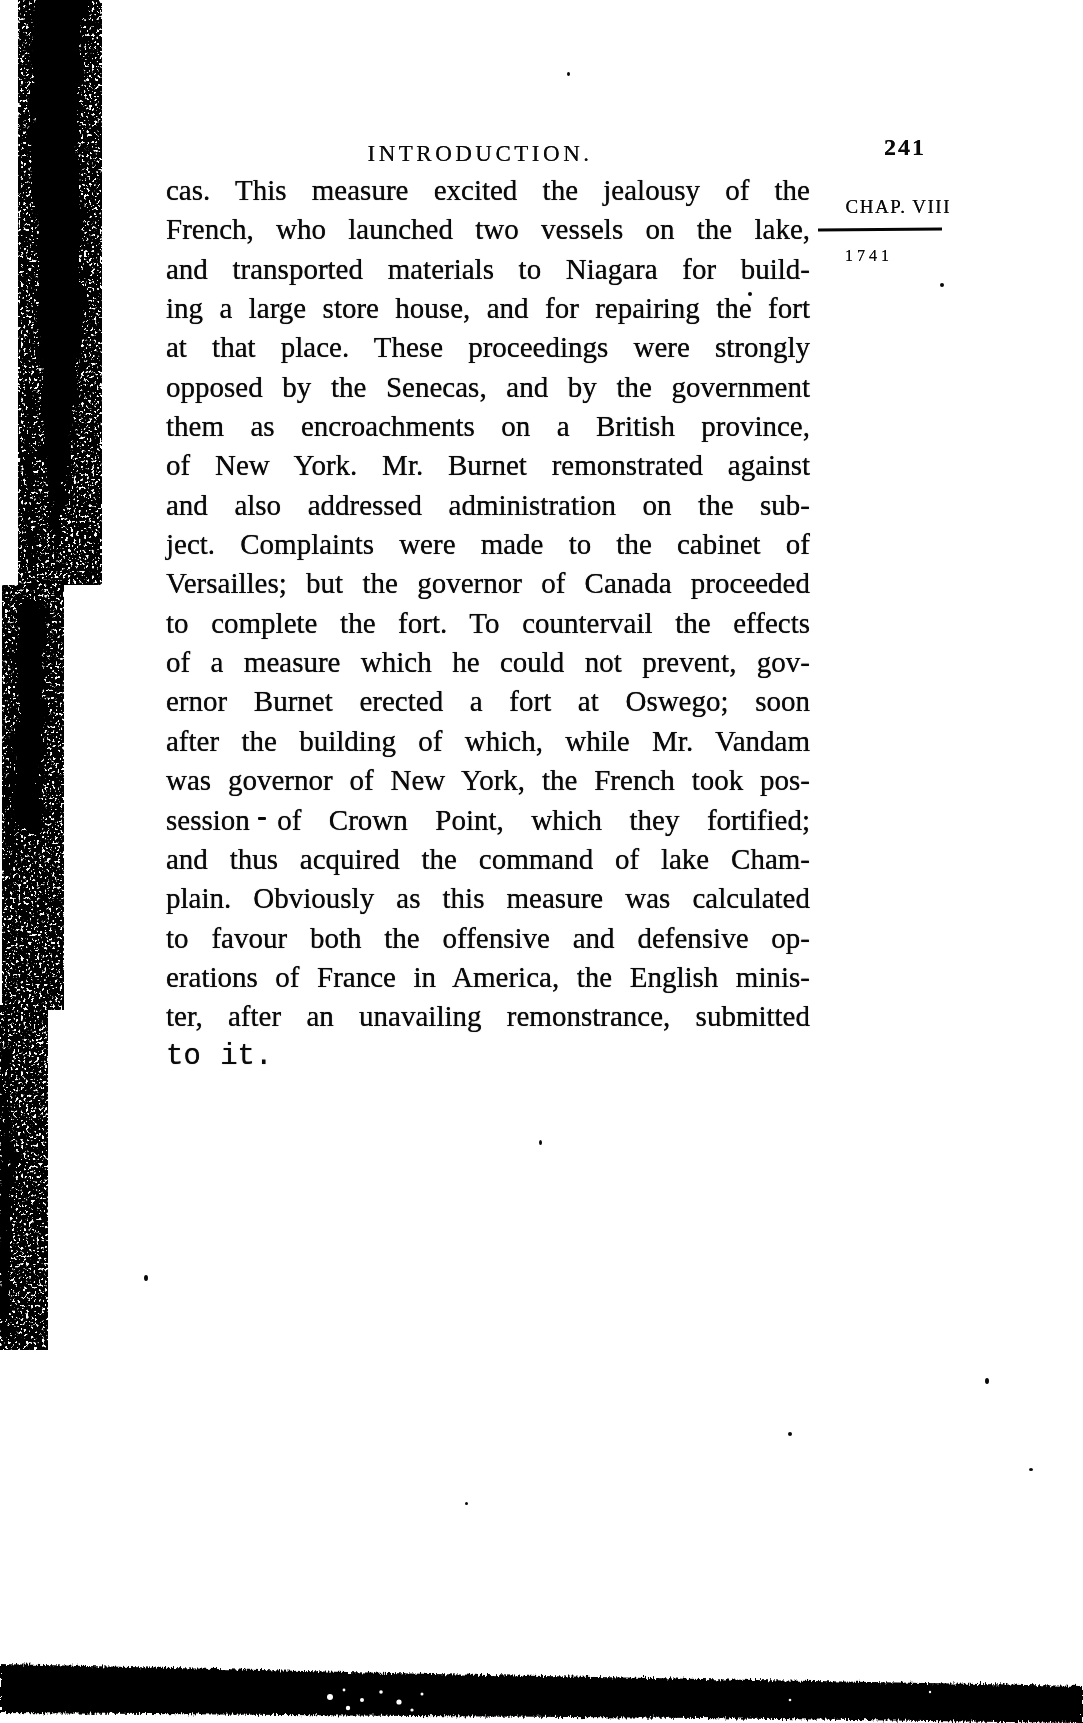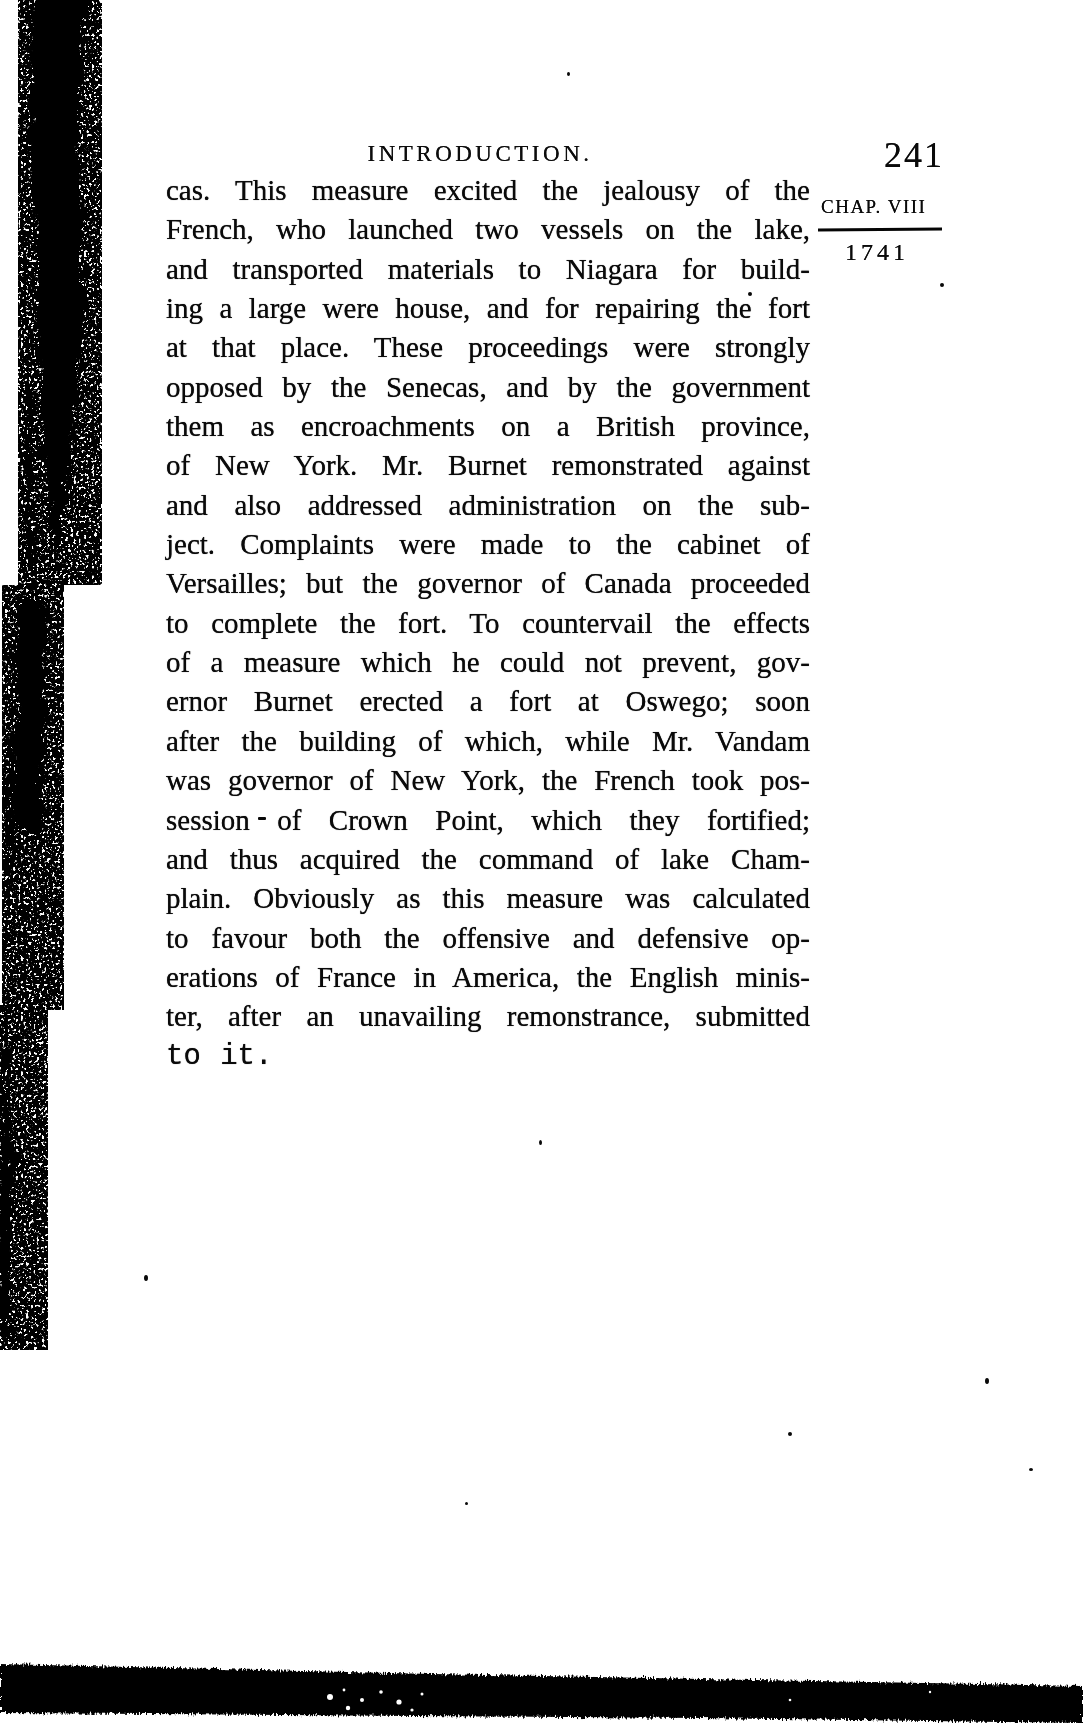--- a/index.html
+++ b/index.html
@@ -19,43 +19,45 @@
     left: 150px; top: 141px; width: 660px;
     text-align: center;
     font-size: 23px;
     letter-spacing: 3.5px;
     color: #0c0c0c;
     text-shadow: 0 0 0.6px rgba(0,0,0,0.85);
   }
   .page-number {
     position: absolute;
     left: 884px; top: 134px;
-    font-size: 36px;
+    font-size: 24px;
     letter-spacing: 2px;
     text-shadow: 0 0 0.6px rgba(0,0,0,0.85);
+    font-weight: bold;
   }
   
   .margin-chapter {
     position: absolute;
     left: 821px; top: 196px; width: 130px;
     font-size: 19px;
     letter-spacing: 1.5px;
     white-space: nowrap;
     text-shadow: 0 0 0.5px rgba(0,0,0,0.85);
+    text-align: right;
   }
   .margin-rule {
     position: absolute;
     left: 818px; top: 228px; width: 124px; height: 3px;
     background: #050505;
     transform: rotate(-0.4deg);
   }
   .margin-year {
     position: absolute;
-    left: 845px; top: 239px;
-    font-size: 24px;
+    left: 845px; top: 247px;
+    font-size: 16px;
     letter-spacing: 4px;
     text-shadow: 0 0 0.5px rgba(0,0,0,0.85);
   }
   
   .body-text {
     position: absolute;
     left: 150px; top: 171px; width: 660px;
     font-size: 29px;
     line-height: 39.35px;
     word-spacing: 2px;
@@ -108,21 +110,21 @@
   <div class="page-number">241</div>
 
   <div class="margin-chapter">CHAP. VIII</div>
   <div class="margin-rule"></div>
   <div class="margin-year">1741</div>
 
   <div class="body-text">
     <div class="line">cas.  This measure excited the jealousy of the</div>
     <div class="line">French, who launched two vessels on the lake,</div>
     <div class="line">and transported materials to Niagara for build-</div>
-    <div class="line">ing a large were house, and for repairing the fort</div>
+    <div class="line">ing a large store house, and for repairing the fort</div>
     <div class="line">at that place.  These proceedings were strongly</div>
     <div class="line">opposed by the Senecas, and by the government</div>
     <div class="line">them as encroachments on a British province,</div>
     <div class="line">of New York.  Mr. Burnet remonstrated against</div>
     <div class="line">and also addressed administration on the sub-</div>
     <div class="line">ject.  Complaints were made to the cabinet of</div>
     <div class="line">Versailles; but the governor of Canada proceeded</div>
     <div class="line">to complete the fort.  To countervail the effects</div>
     <div class="line">of a measure which he could not prevent, gov-</div>
     <div class="line">ernor Burnet erected a fort at Oswego; soon</div>

